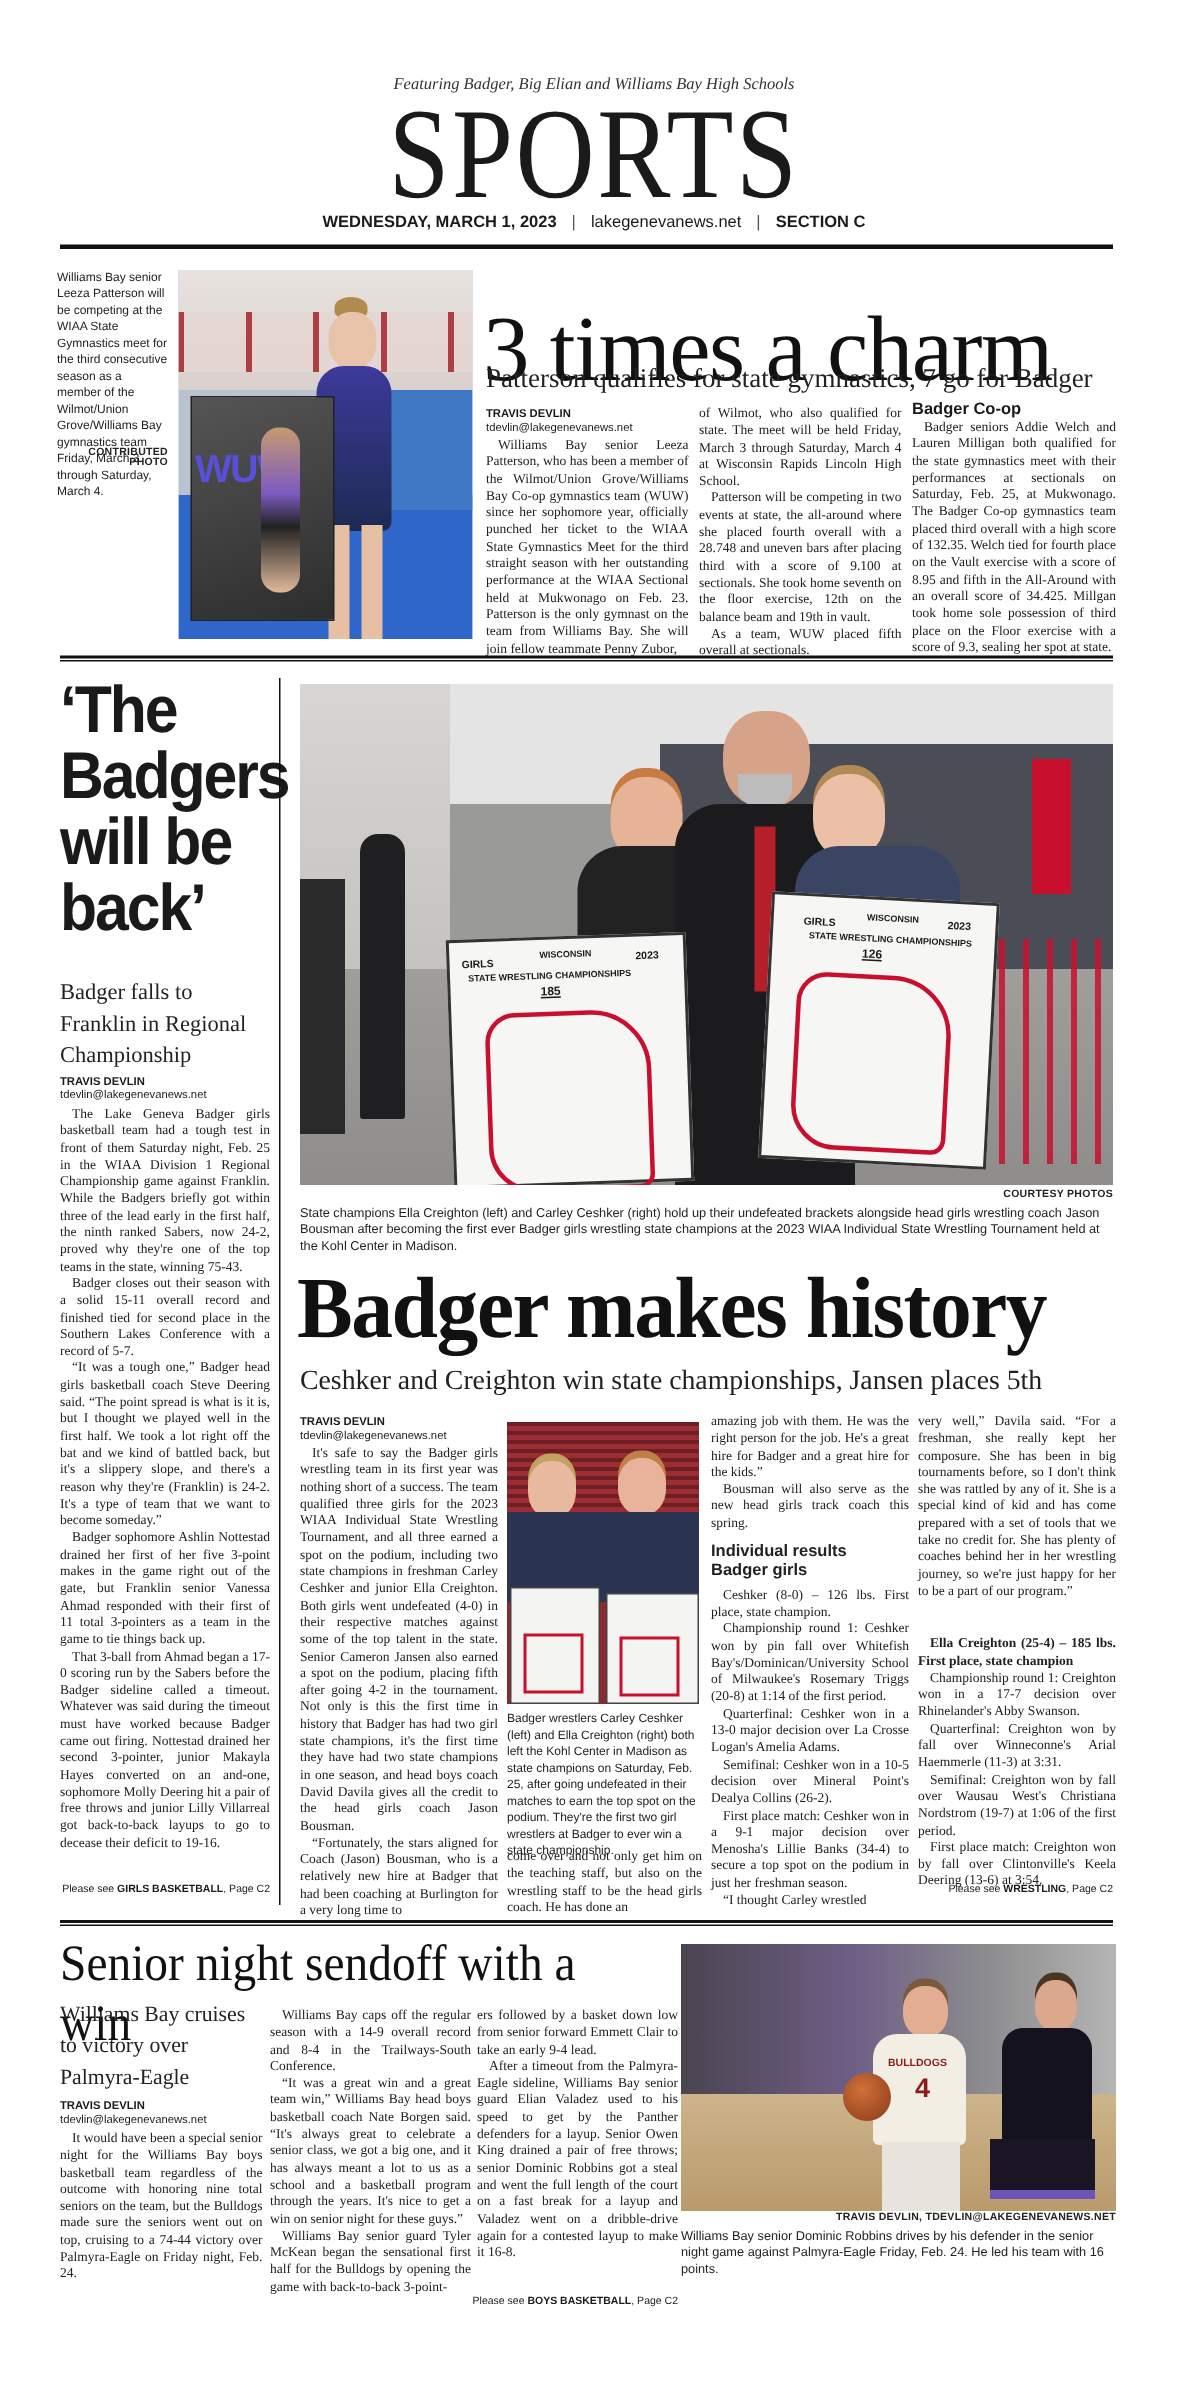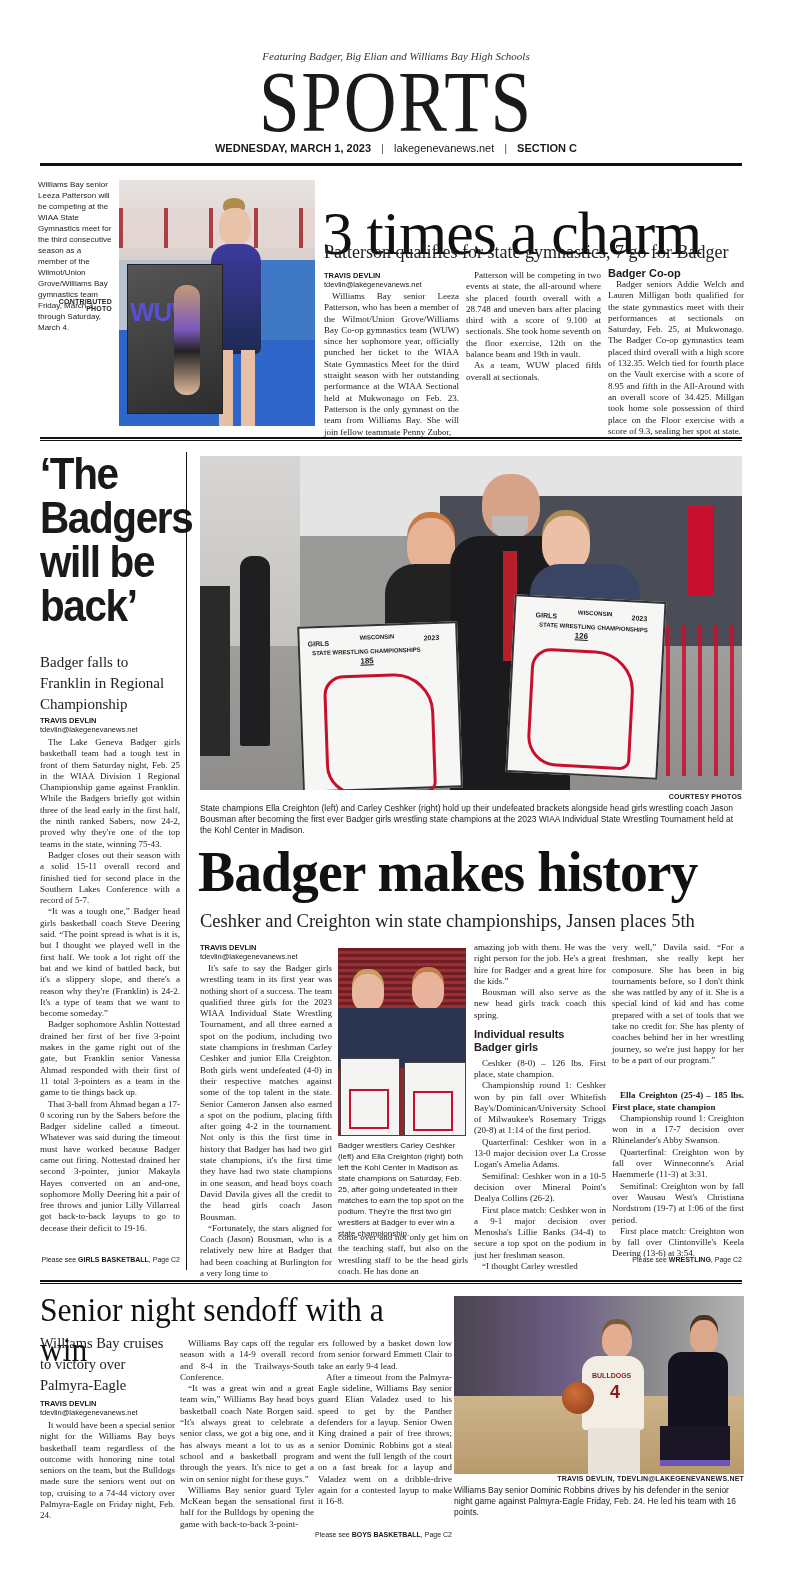--- a/index.html
+++ b/index.html
@@ -60,20 +60,21 @@
 <div class="abs headline-xl" style="top:172px;left:322px;width:430px;font-size:62px;line-height:66px;font-weight:normal;letter-spacing:-1px;margin-top:28px;">3 times a charm</div>
 <div class="abs deck" style="top:242px;left:324px;width:430px;font-size:18px;">Patterson qualifies for state gymnastics, 7 go for Badger</div>
 <div class="abs" style="top:271px;left:324px;width:135px;">
   <div class="byline-name">TRAVIS DEVLIN</div>
   <div class="byline-email">tdevlin@lakegenevanews.net</div>
 </div>
 <div class="abs body" style="top:291px;left:324px;width:135px;">
     <p>Williams Bay senior Leeza Patterson, who has been a member of the Wilmot/Union Grove/Williams Bay Co-op gymnastics team (WUW) since her sophomore year, officially punched her ticket to the WIAA State Gymnastics Meet for the third straight season with her outstanding performance at the WIAA Sectional held at Mukwonago on Feb. 23. Patterson is the only gymnast on the team from Williams Bay. She will join fellow teammate Penny Zubor,</p>
   </div>
 <div class="abs body" style="top:270px;left:466px;width:135px;">
+  <p style="text-indent:0">of Wilmot, who also qualified for state. The meet will be held Friday, March 3 through Saturday, March 4 at Wisconsin Rapids Lincoln High School.</p>
   <p>Patterson will be competing in two events at state, the all-around where she placed fourth overall with a 28.748 and uneven bars after placing third with a score of 9.100 at sectionals. She took home seventh on the floor exercise, 12th on the balance beam and 19th in vault.</p>
   <p>As a team, WUW placed fifth overall at sectionals.</p>
 </div>
 <div class="abs" style="top:267px;left:608px;width:136px;">
   <div class="subhead" style="margin:0;font-size:11px;">Badger Co-op</div>
   <div class="body">
       <p>Badger seniors Addie Welch and Lauren Milligan both qualified for the state gymnastics meet with their performances at sectionals on Saturday, Feb. 25, at Mukwonago. The Badger Co-op gymnastics team placed third overall with a high score of 132.35. Welch tied for fourth place on the Vault exercise with a score of 8.95 and fifth in the All-Around with an overall score of 34.425. Millgan took home sole possession of third place on the Floor exercise with a score of 9.3, sealing her spot at state.</p>
     </div>
 </div>
 

